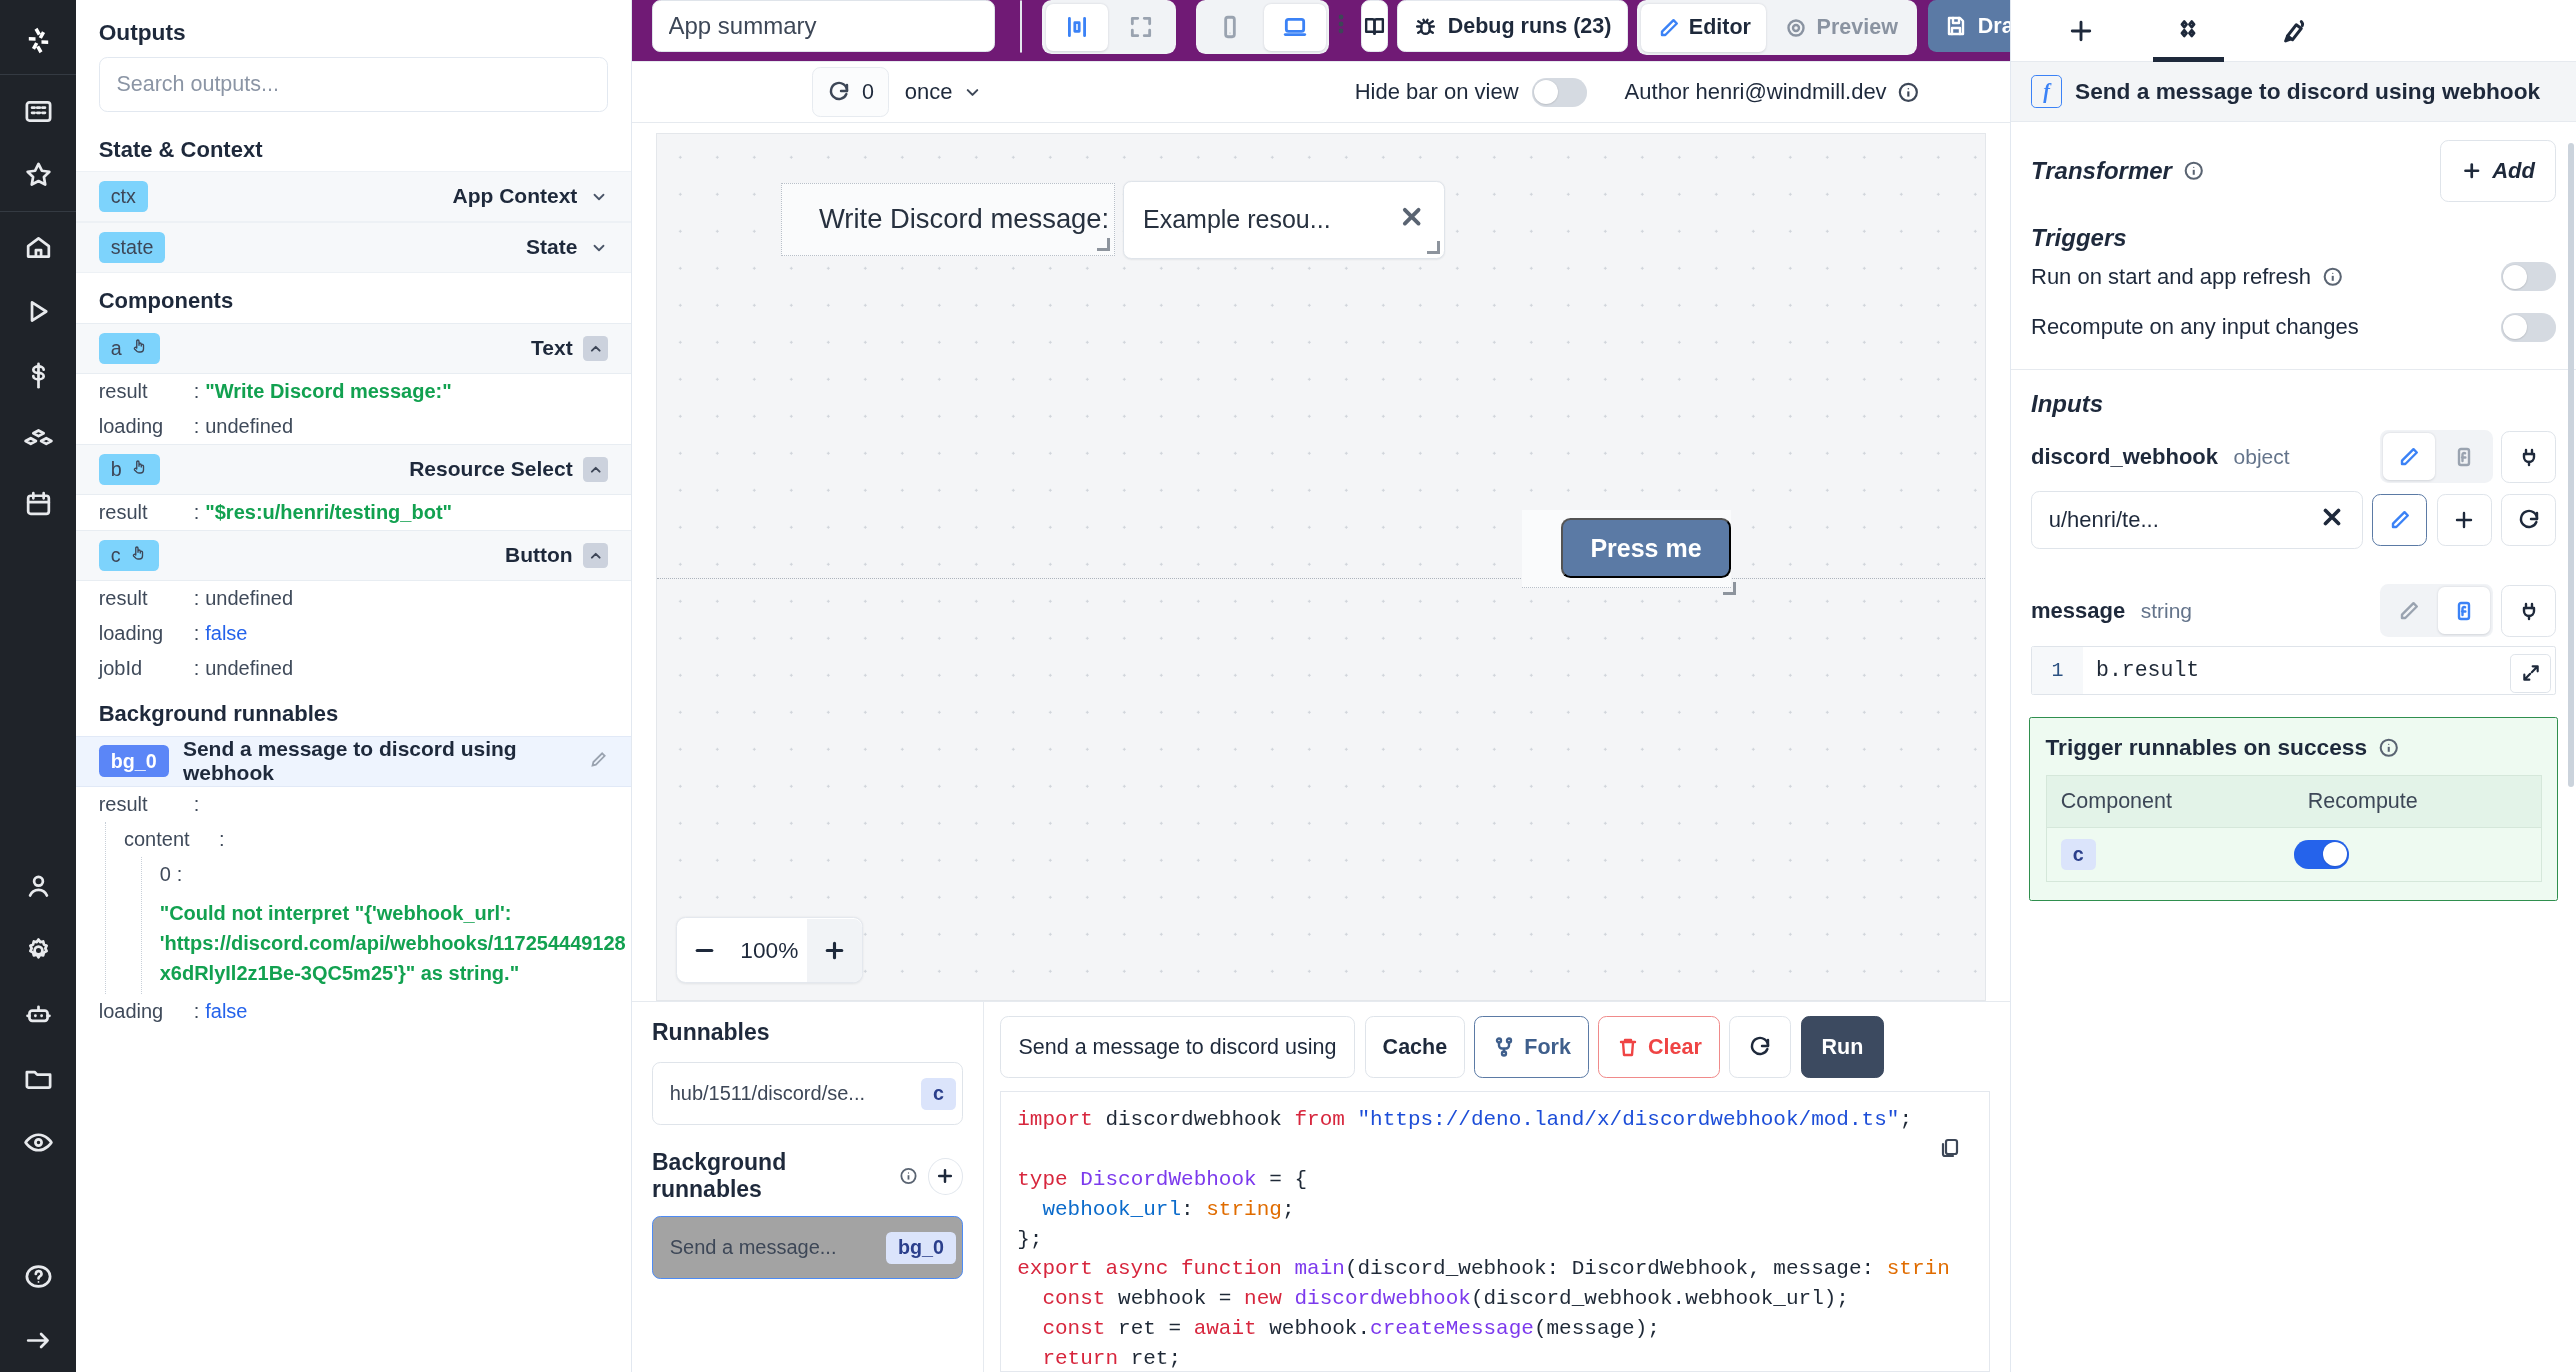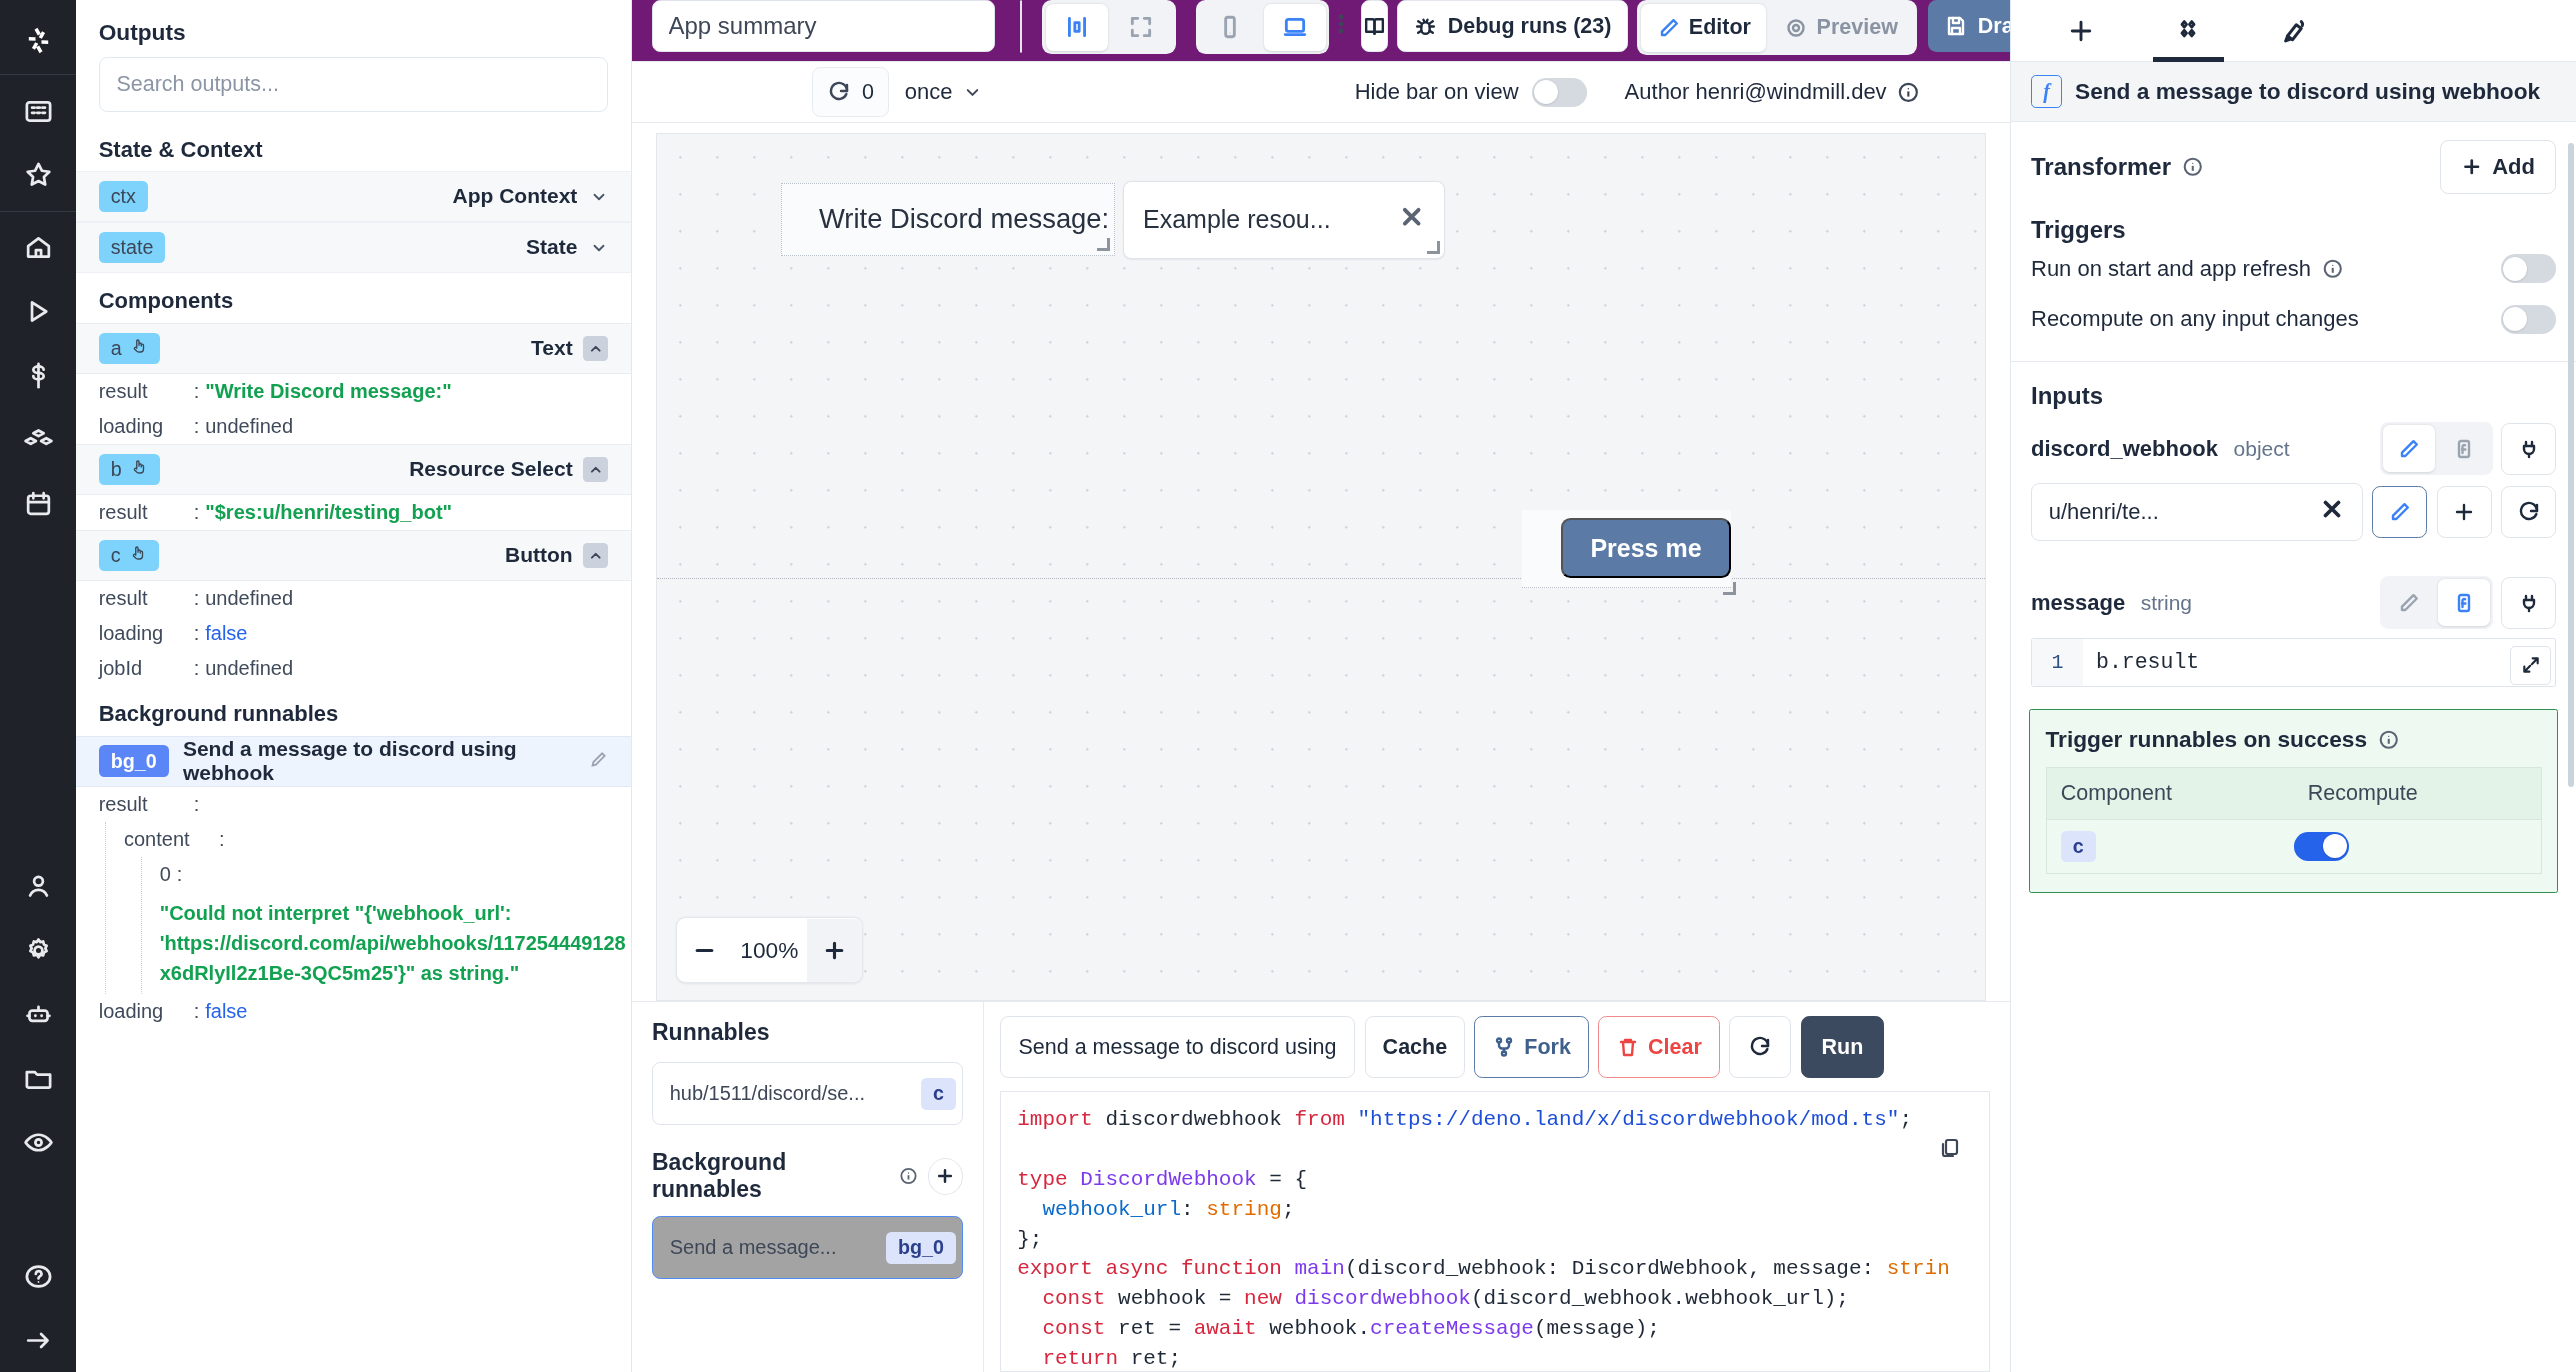--- a/index.html
+++ b/index.html
@@ -241,25 +241,25 @@
   .r-tabs { height:62px; display:flex; align-items:center; justify-content:flex-start; gap:0; padding-left: 16.7px; border-bottom:1.2px solid #e6eaef;}
   .r-tab { width:107px; height:62px; display:flex;align-items:center;justify-content:center; position:relative;}
   .r-tab svg{width:30px;height:30px;fill:none;stroke:#1e293b;stroke-width:2.3;stroke-linecap:round;stroke-linejoin:round;}
   .r-tab.active::after{content:"";position:absolute;left:18px;right:18px;bottom:0;height:4.2px;background:#1e293b;}
   .r-head {
     display:flex;align-items:center;gap:13px; background:#f3f5f7;
     padding: 13px 20px; border-bottom:1.2px solid #e6eaef;
   }
   .fx-badge { width:31px;height:33px;border:1.8px solid #3b82f6;border-radius:4.8px;display:flex;align-items:center;justify-content:center;color:#3b82f6;font-size:20px;font-style:italic;font-weight:700;font-family:"Liberation Serif",serif;}
   .r-head-title { font-size:22.7px; font-weight:700; color:#1e293b;}
-  .r-sec { padding: 18px 20px 0; }
+  .r-sec { padding: 18px 20px 0; font-style: italic; }
   .r-sec-row { display:flex; align-items:center; justify-content:space-between; }
   .r-sec-title { display:flex;align-items:center;gap:10.7px;font-size:24px;font-weight:700;color:#1e293b;}
   .r-sec-title svg{width:21.5px;height:21.5px;stroke:#5a6472;fill:none;stroke-width:2.3;}
-  .addbtn { border:1.2px solid #dfe4ea; border-radius:8.3px; height:54px; padding:0 20px; display:flex;align-items:center;gap:9.5px;font-size:22px;font-weight:700;color:#1e293b;}
+  .addbtn { border:1.2px solid #dfe4ea; border-radius:8.3px; height:62px; padding:0 20px; display:flex;align-items:center;gap:9.5px;font-size:22px;font-weight:700;color:#1e293b;}
   .addbtn svg{width:21.5px;height:21.5px;stroke:#1e293b;fill:none;stroke-width:3;stroke-linecap:round;}
   .trig-row { display:flex;align-items:center;justify-content:space-between; padding: 10.7px 20px;}
   .trig-label { display:flex;align-items:center;gap:10.7px;font-size:22px;color:#1e293b;}
   .trig-label svg{width:21.5px;height:21.5px;stroke:#5a6472;fill:none;stroke-width:2.3;}
   .divider { height:1.2px; background:#e6eaef; margin: 16.7px 0 0;}
   .inp-row { display:flex; align-items:center; justify-content:space-between; padding: 0 20px; margin-bottom: 8.3px;}
   .inp-left { display:flex; align-items:baseline; gap:15.5px;}
   .inp-name { font-size:22px; font-weight:700; color:#1e293b;}
   .inp-type { font-size:21px; color:#64748b;}
   .inp-tools { display:flex; align-items:center; gap:8.3px;}

